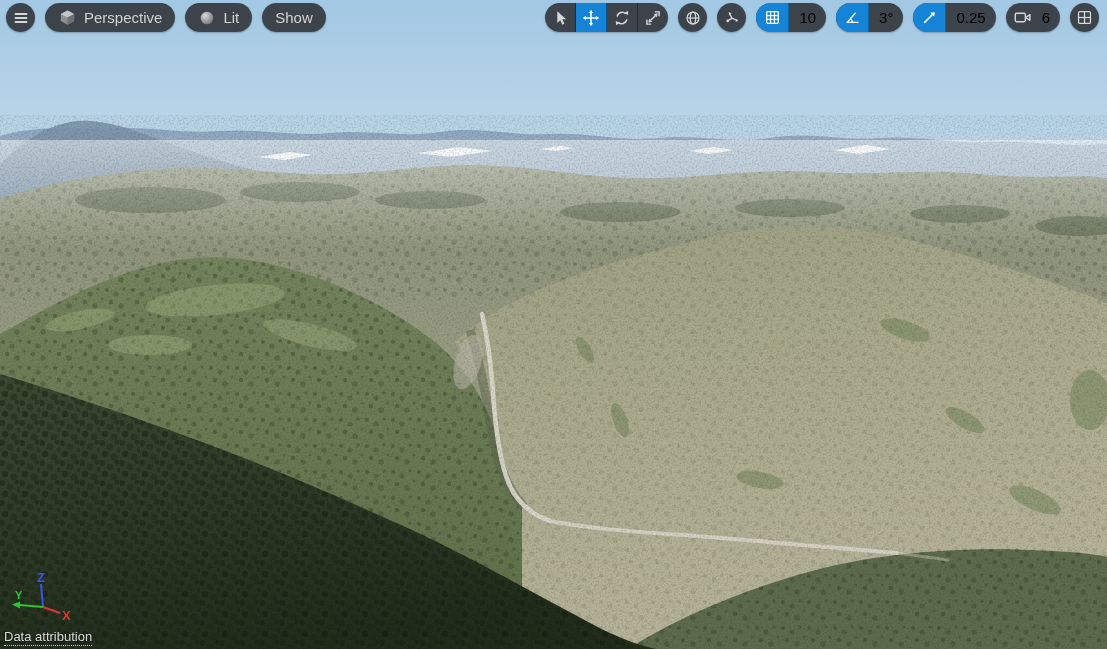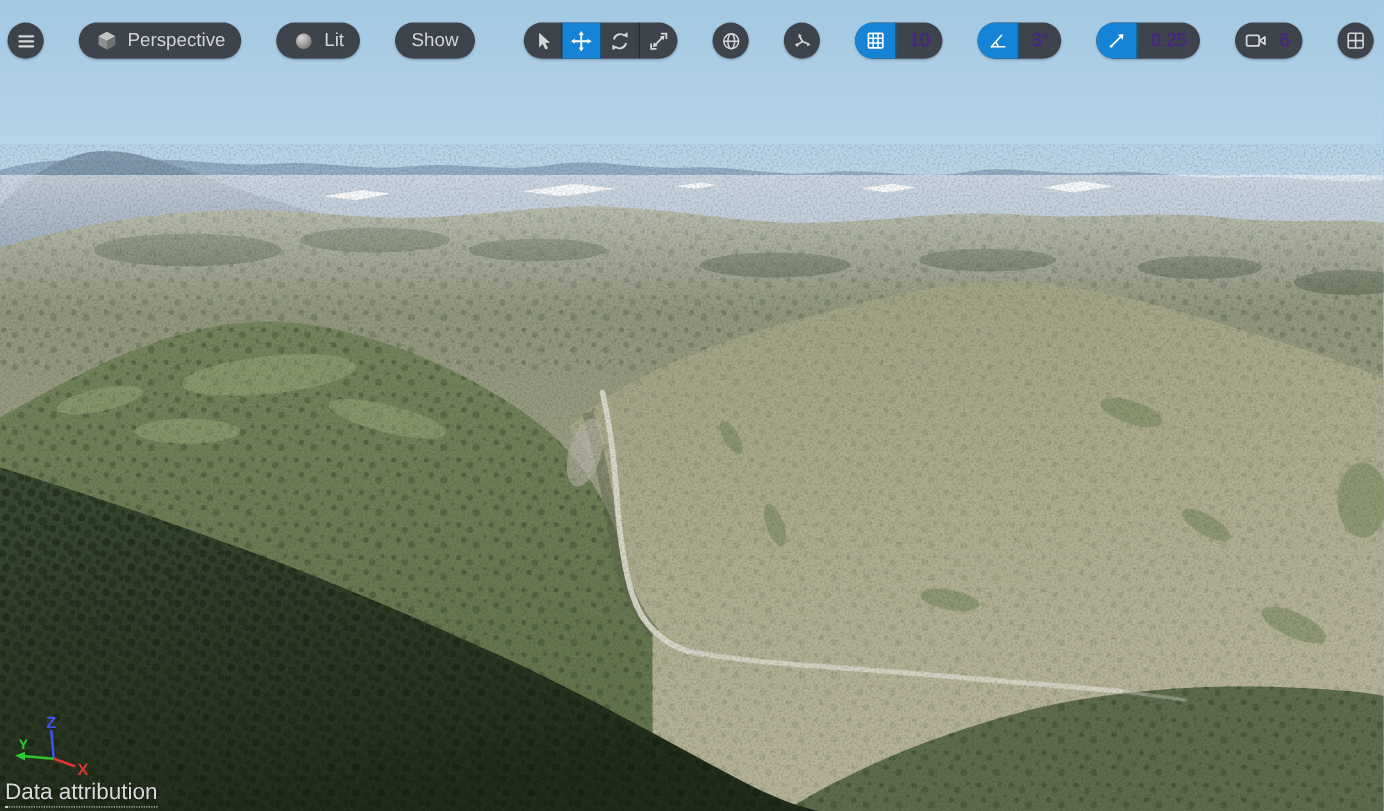--- a/index.html
+++ b/index.html
@@ -4,51 +4,51 @@
 <style>
   html,body{margin:0;padding:0;}
   body{
     width:1107px;height:649px;position:relative;overflow:hidden;
     font-family:"Liberation Sans",sans-serif;
     background:#a5cbe5;
     -webkit-font-smoothing:antialiased;
   }
   #scene{position:absolute;inset:0;display:block;}
   
-  .toolbar{position:absolute;top:18px;display:flex;align-items:center;gap:28px;z-index:10;}
+  .toolbar{position:absolute;top:3px;display:flex;align-items:center;gap:10px;z-index:10;}
   .toolbar-left{left:6px;}
   .toolbar-right{right:8px;}
   .btn{
     height:29px;background:rgba(38,40,43,0.83);border-radius:15px;
     display:flex;align-items:center;color:#d2d3d4;font-size:15px;
     box-shadow:0 1px 2px rgba(0,0,0,0.25);cursor:pointer;user-select:none;
   }
   .btn-circle{width:29px;justify-content:center;border-radius:50%;padding:0;}
   .btn-pill{padding:0 13px;gap:7px;}
   .btn-seg{padding:0;overflow:hidden;}
   .seg{
     width:30px;height:29px;display:flex;align-items:center;justify-content:center;
     border-right:1px solid rgba(0,0,0,0.35);
   }
   .seg:last-child{border-right:none;}
   .seg.active{background:#1583d6;}
   .seg-val{
     height:29px;display:flex;align-items:center;justify-content:center;
-    padding:0 10px;color:#4c1d95;font-size:15px;
+    padding:0 10px;color:#000000;font-size:15px;
   }
   .snap-ico{
     width:32px;height:29px;display:flex;align-items:center;justify-content:center;
     background:#1583d6;border-right:1px solid rgba(0,0,0,0.25);
   }
   .icon{display:block;}
   
   #gizmo{position:absolute;left:8px;top:572px;z-index:9;}
   #attribution{
     position:absolute;left:4px;bottom:3px;z-index:10;
-    color:#d9d9d9;font-size:18px;line-height:1.1;
+    color:#d9d9d9;font-size:13px;line-height:1.1;
     border-bottom:1px dotted rgba(240,240,240,0.8);padding-bottom:1px;
     text-shadow:0 1px 2px rgba(0,0,0,0.65);cursor:pointer;text-decoration:none;text-align:center;
   }
 </style>
 </head>
 <body>
 
 <svg id="scene" viewBox="0 0 1107 649" preserveAspectRatio="none">
   <defs>
     <linearGradient id="sky" x1="0" y1="0" x2="0" y2="1">

